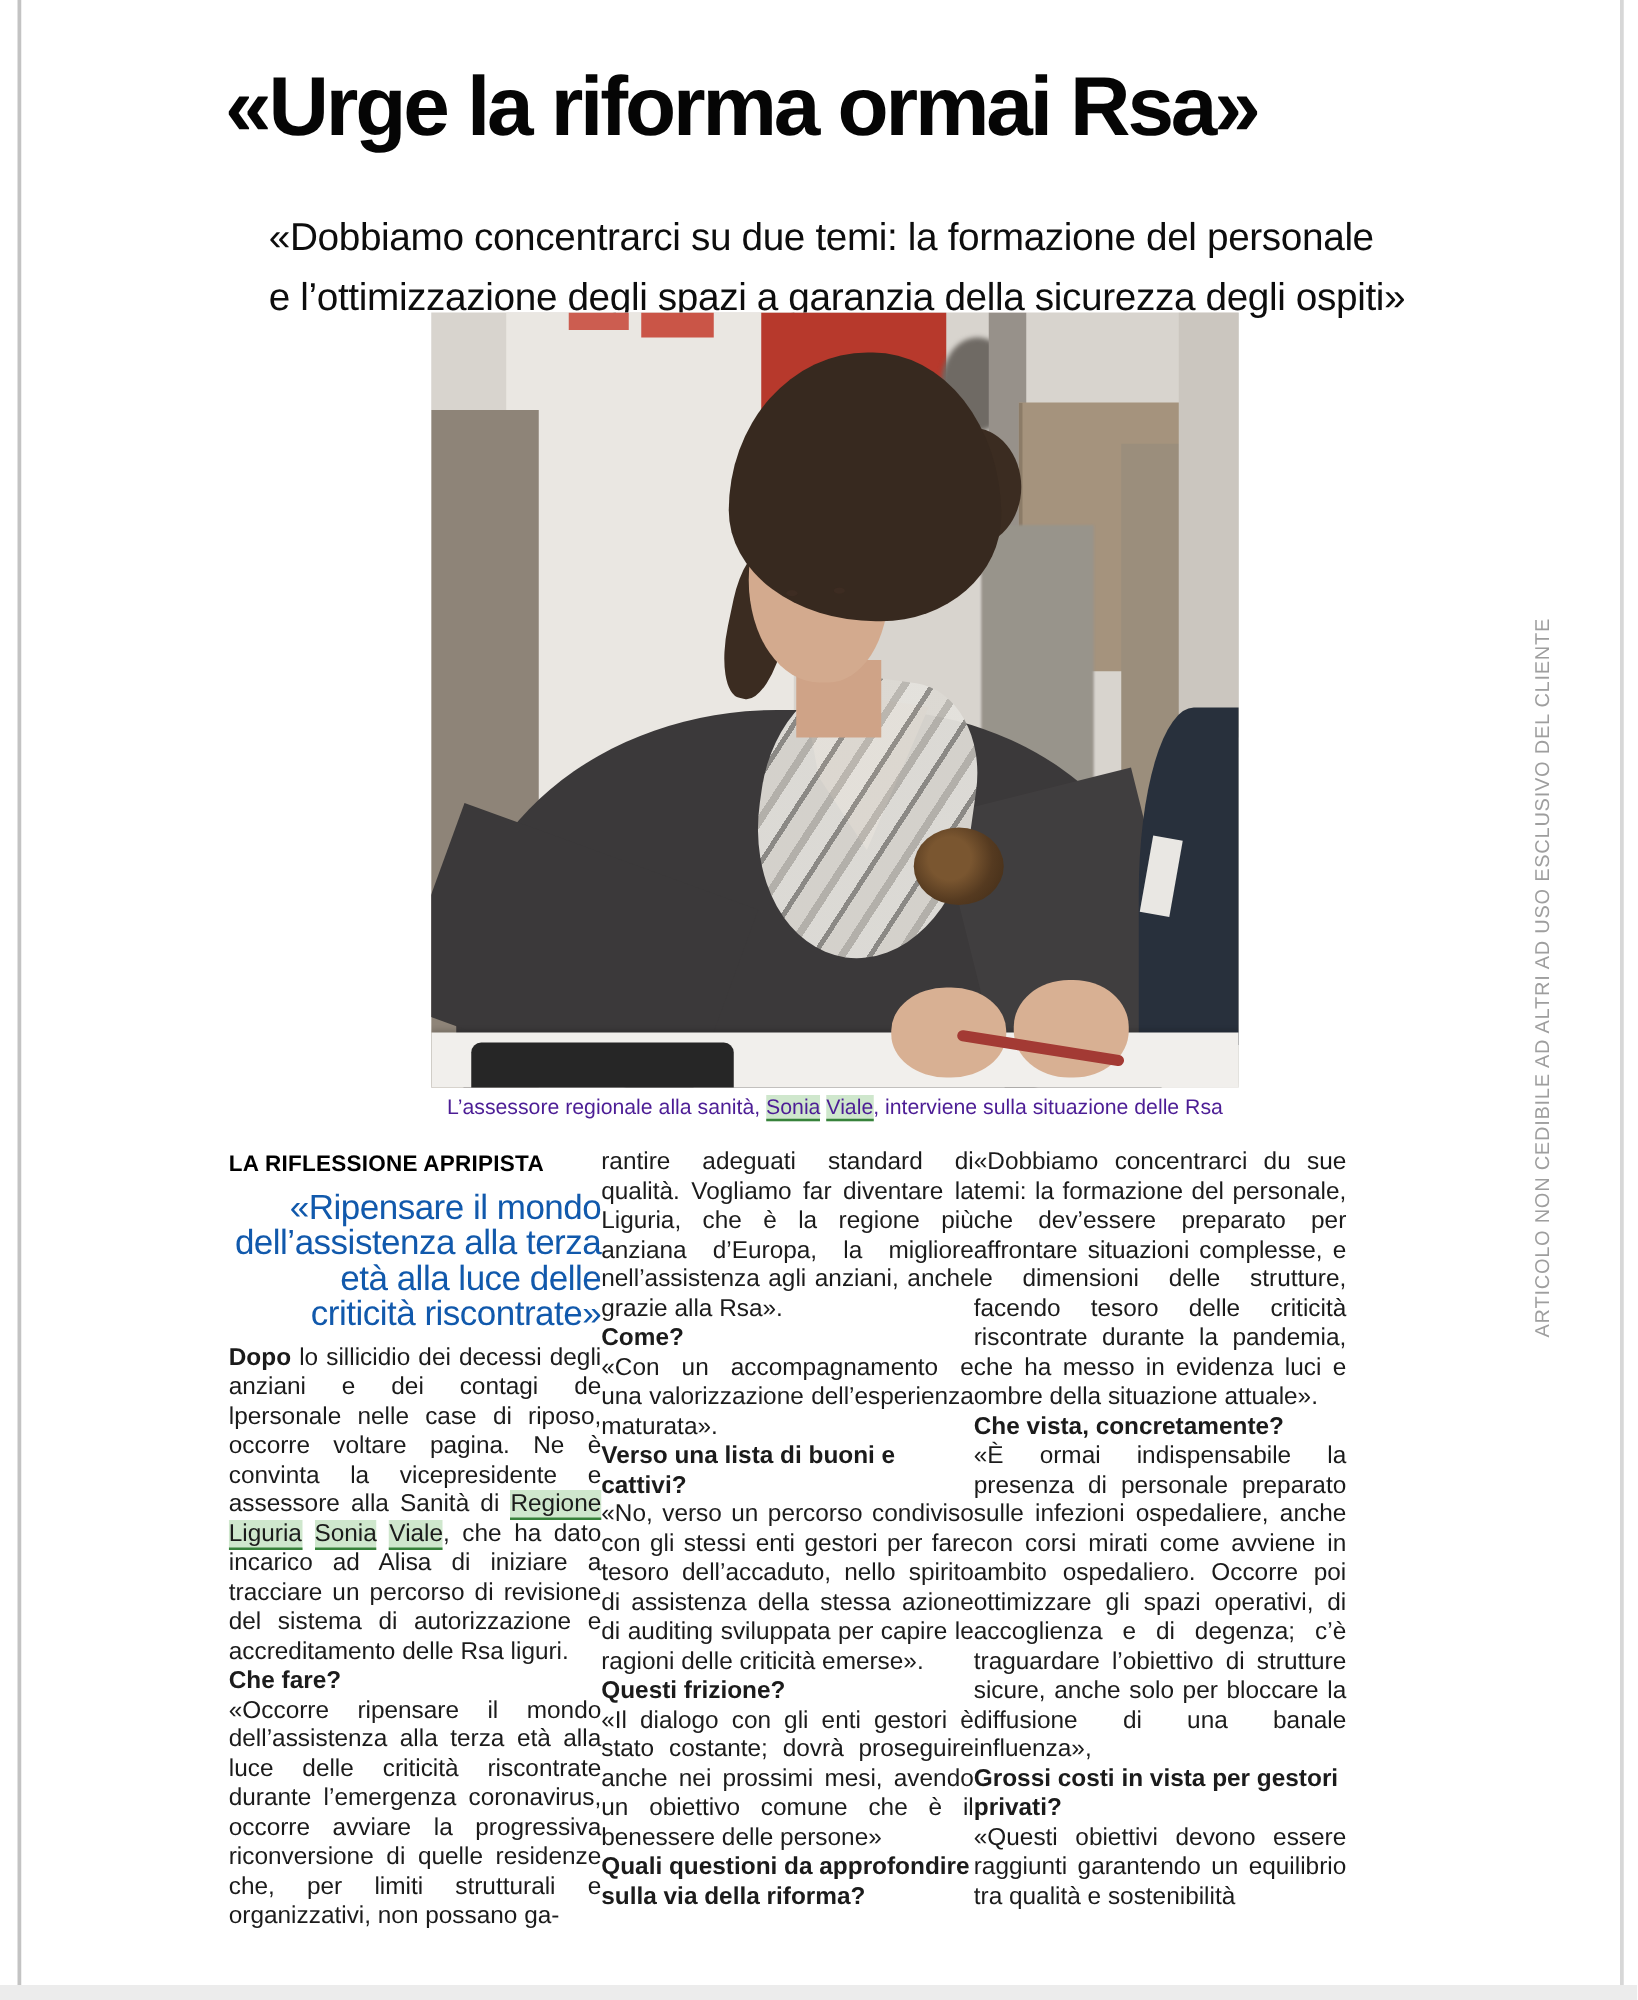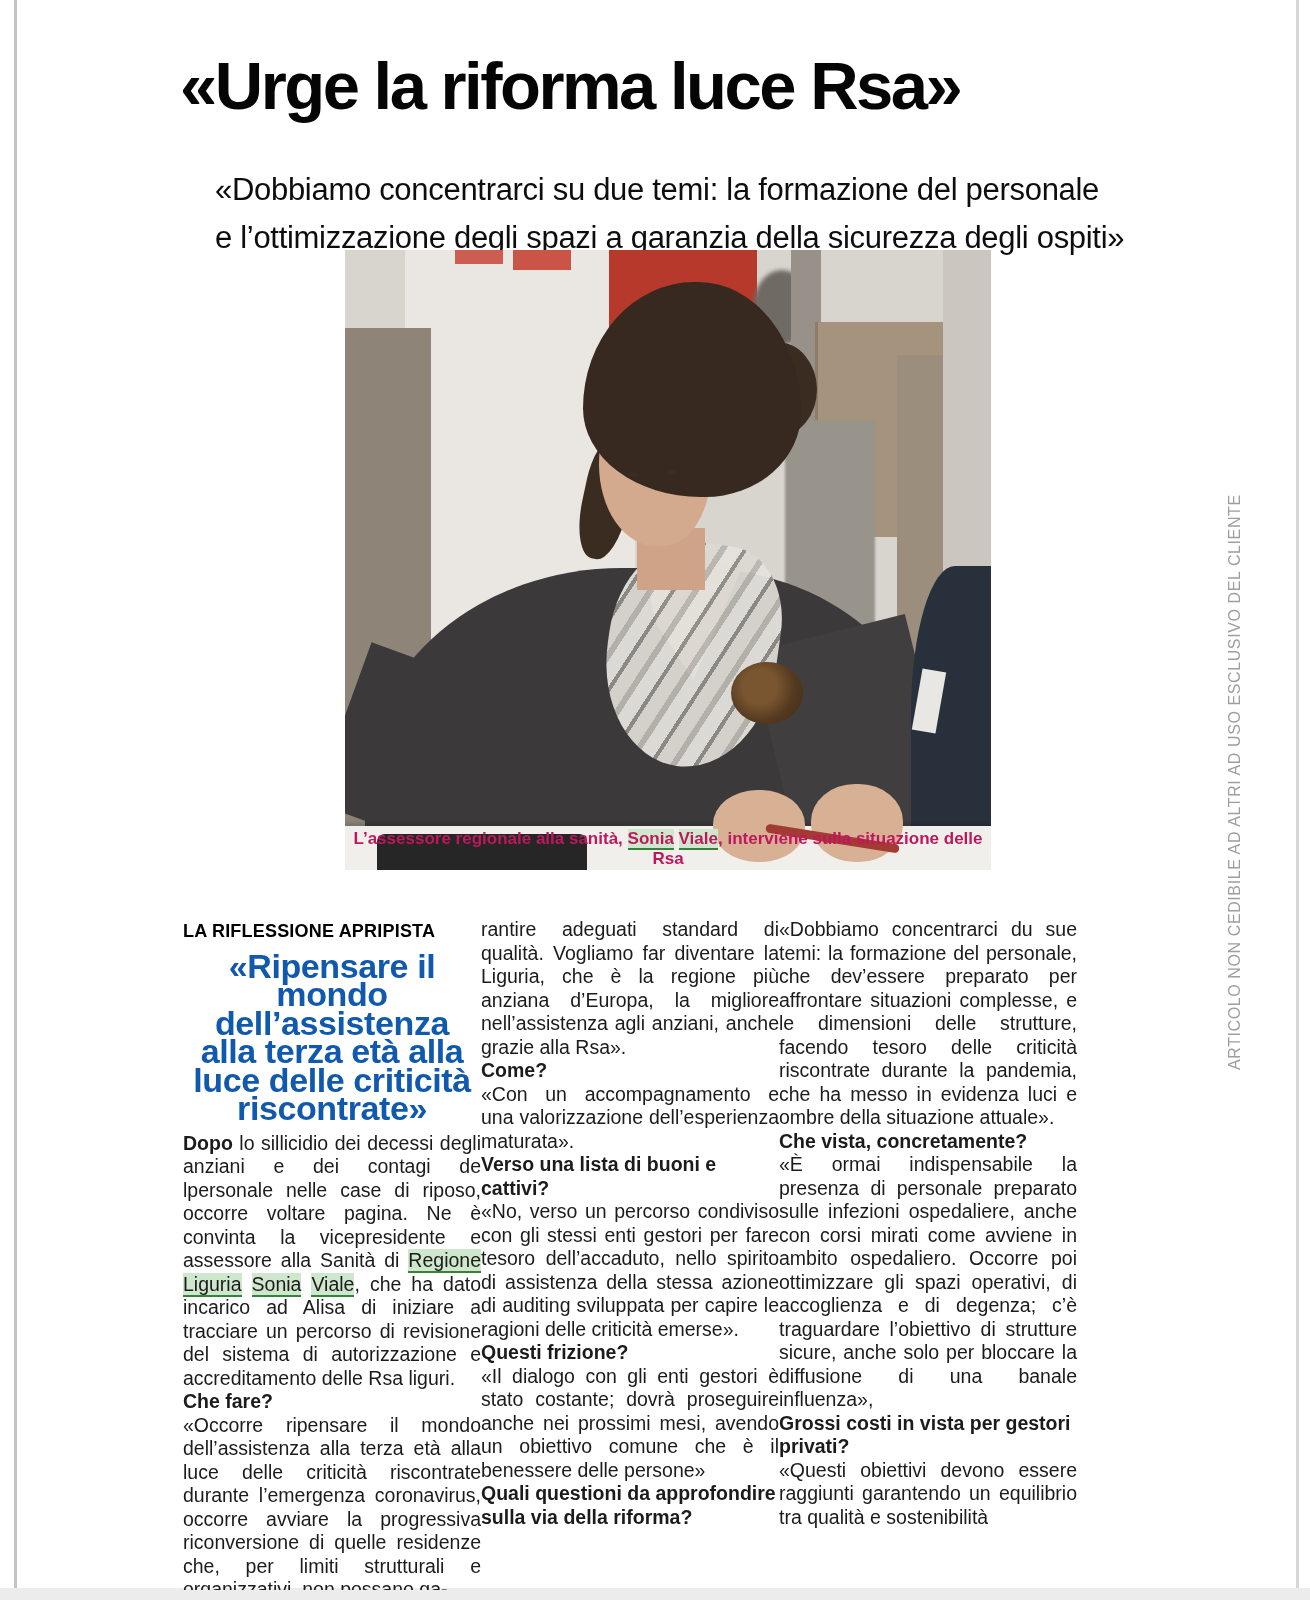--- a/index.html
+++ b/index.html
@@ -52,47 +52,47 @@
   .ph-brooch{left:386px;top:412px;width:72px;height:62px;border-radius:50%;
              background:radial-gradient(circle at 40% 40%,#7a5630 0 30%,#553a20 60%,#3e2a16 100%);}
   .ph-table{left:0;top:576px;width:646px;height:46px;background:#f1efec;box-shadow:0 -3px 4px rgba(0,0,0,.15);}
   .ph-chairback{left:32px;top:584px;width:210px;height:38px;background:#262626;border-radius:8px 8px 0 0;}
   .ph-hand-l{left:368px;top:540px;width:92px;height:72px;background:#d8b093;border-radius:48%;}
   .ph-hand-r{left:466px;top:534px;width:92px;height:78px;background:#d8b093;border-radius:48%;}
   .ph-glasses{left:420px;top:584px;width:135px;height:9px;background:#a33a34;border-radius:5px;transform:rotate(9deg);}
   .ph-person{left:566px;top:316px;width:80px;height:270px;background:#28303c;border-radius:55% 0 0 0;}
   .ph-shirt{left:572px;top:420px;width:24px;height:62px;background:#e9e7e3;transform:rotate(10deg);}
 
-  .caption{position:absolute;left:345px;top:829px;width:646px;text-align:center;
-           font-size:17px;font-weight:700;color:#be185d;}
+  .caption{position:absolute;left:345px;top:876px;width:646px;text-align:center;
+           font-size:17px;font-weight:400;color:#4c1d95;}
   .hl{background:#cfe7cd;border-bottom:2px solid #37823b;}
 
   .columns{position:absolute;left:183px;top:918px;width:926px;height:672px;
            display:flex;gap:0;overflow:hidden;}
   .col{width:298px;flex:0 0 298px;font-size:19.5px;line-height:23.5px;text-align:justify;color:#1b1b1b;}
   .col p{margin:0;}
   .kicker{font-size:18px;font-weight:700;letter-spacing:.2px;color:#000;margin:2px 0 8px 0;text-align:left;}
-  .subhead{font-size:34px;line-height:28.5px;font-weight:700;color:#1159ac;margin:0 0 9px 0;
-           text-align:center;letter-spacing:-0.4px;}
+  .subhead{font-size:28px;line-height:28.5px;font-weight:400;color:#1159ac;margin:0 0 9px 0;
+           text-align:right;letter-spacing:-0.4px;}
   .q{font-weight:700;margin:0;text-align:left;}
   .lead-bold{font-weight:700;}
 
   .note-vertical{position:absolute;left:1226px;top:470px;height:600px;width:30px;
       writing-mode:vertical-rl;transform:rotate(180deg);
       font-size:16px;letter-spacing:.6px;color:#9e9e9e;white-space:nowrap;}
 </style>
 </head>
 <body>
 
 <div class="page">
   <div class="edge-left"></div>
   <div class="edge-right"></div>
   <div class="bottom-band"></div>
 
-  <h1 class="headline"><span>«Urge la riforma luce Rsa»</span><br>
+  <h1 class="headline"><span>«Urge la riforma ormai Rsa»</span><br>
   </h1>
 
   <div class="standfirst"><span>«Dobbiamo concentrarci su due temi: la formazione del personale</span><br>
     <span>e l’ottimizzazione degli spazi a garanzia della sicurezza degli ospiti»</span>
   </div>
 
   <div class="photo">
     <div class="ph-wall-white"></div>
     <div class="ph-logo-a"></div>
     <div class="ph-logo-b"></div>

